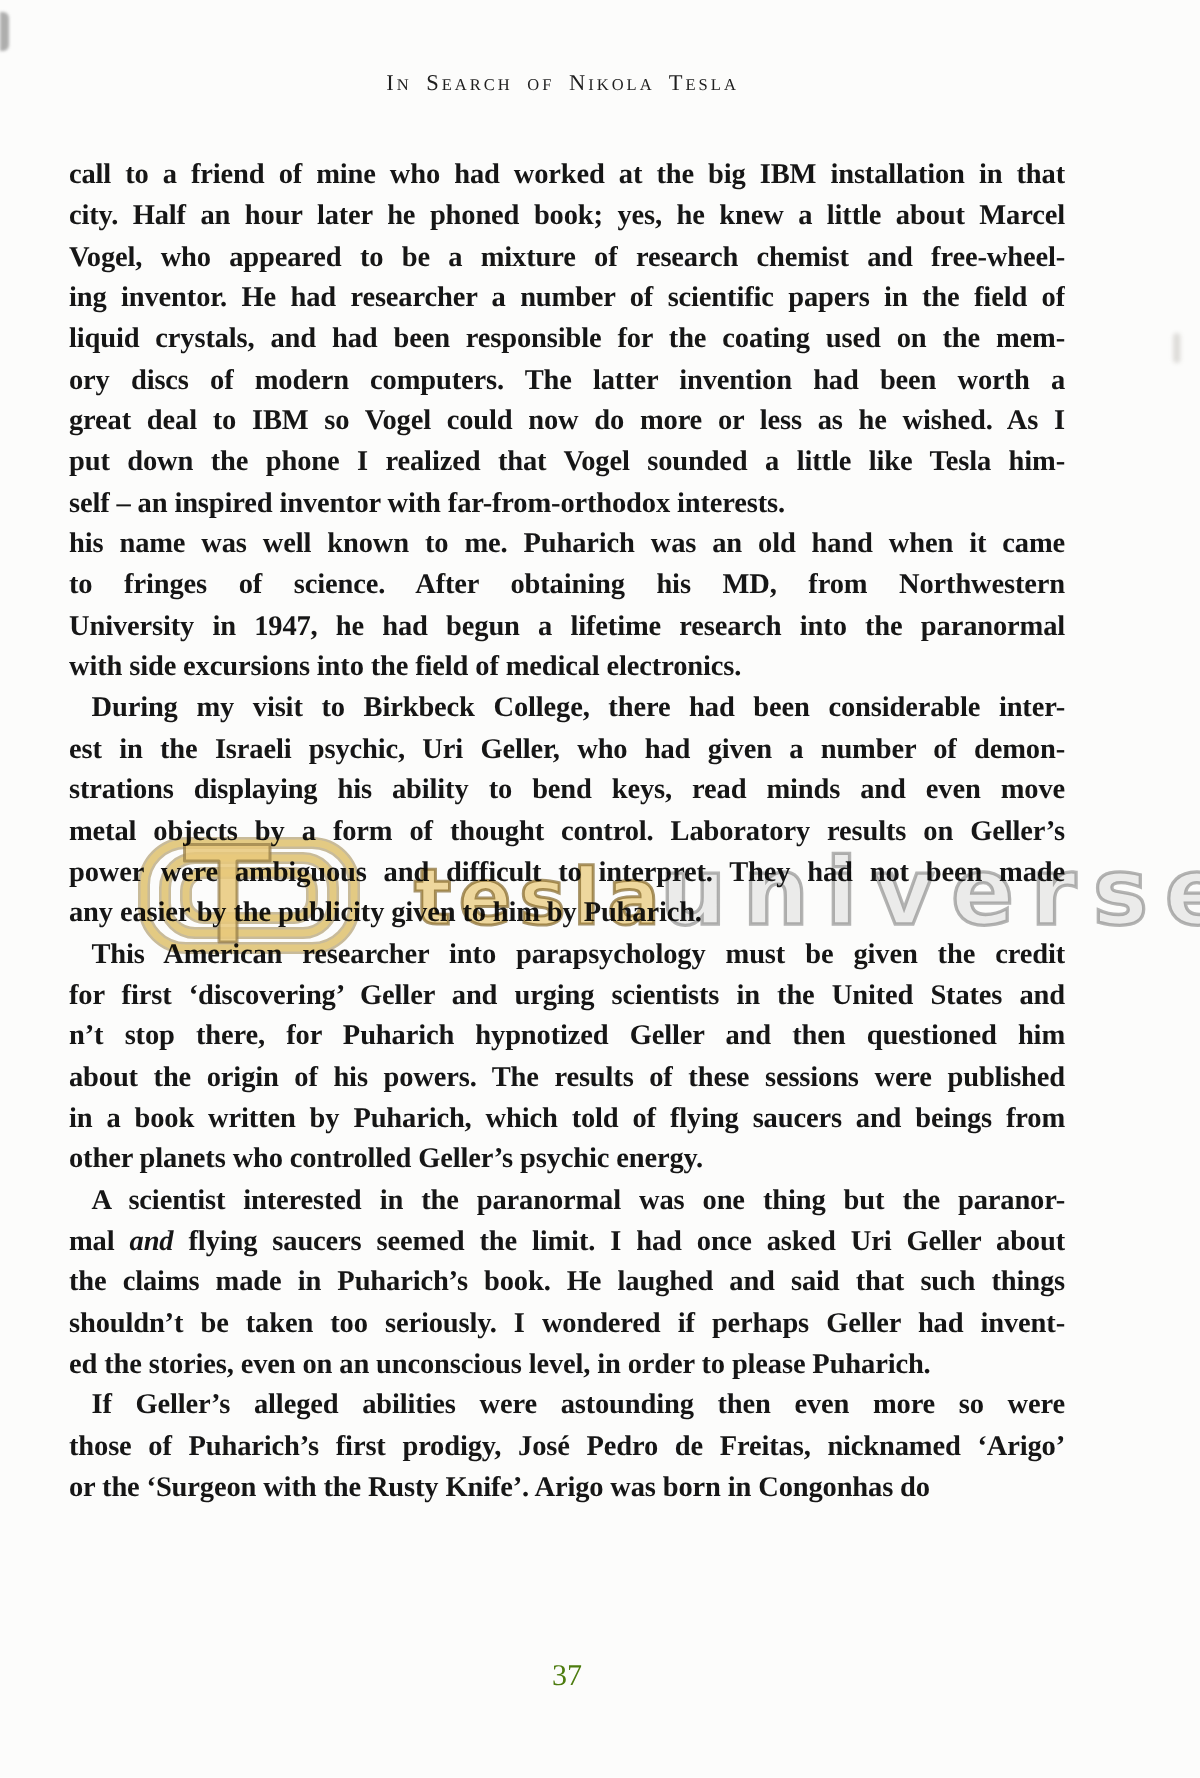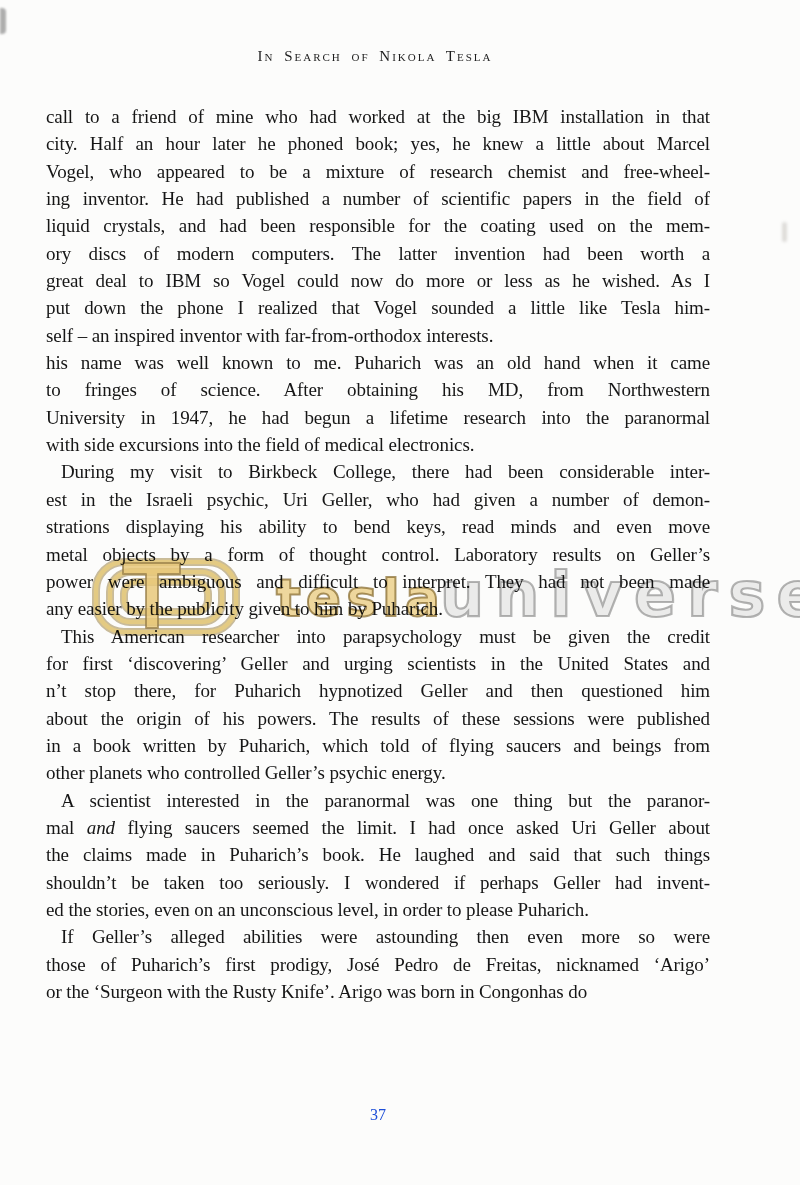--- a/index.html
+++ b/index.html
@@ -12,32 +12,32 @@
     position:absolute;top:48px;left:0;width:750px;
     text-align:center;
     font-size:15px;font-variant:small-caps;letter-spacing:2px;word-spacing:4px;
     color:#1e1e1e;
   }
   .body-text{
     position:absolute;left:46px;top:103px;width:664px;
     font-size:19px;line-height:27.35px;color:#161616;
     letter-spacing:-0.1px;
   }
-  .para{margin:0;padding:0;}
+  .para{margin:0;padding:0;font-weight:bold;}
   .line{
     height:27.35px;overflow:hidden;
     text-align:justify;text-align-last:justify;
     white-space:normal;
   }
   .line.last{text-align-last:left;}
   .line.first{text-indent:15px;}
   .line i{font-style:italic;}
   .page-number{
     position:absolute;top:1106px;left:46px;width:664px;
-    text-align:center;font-size:16px;color:#1d4ed8;
+    text-align:center;font-size:20px;color:#4d7c0f;
   }
   .watermark{
     position:absolute;left:0;top:540px;width:800px;height:120px;
     pointer-events:none;mix-blend-mode:multiply;
   }
   .ring-o{fill:none;stroke:#8a6b25;stroke-width:8;stroke-opacity:0.55;}
   .ring-i{fill:none;stroke:#eac863;stroke-width:4.6;stroke-opacity:0.8;}
   .wm-word1{
     font-family:"DejaVu Sans", sans-serif;font-weight:bold;
     font-size:52px;letter-spacing:5px;
@@ -61,21 +61,21 @@
 </head>
 <body>
 
 <div class="page-header">In Search of Nikola Tesla</div>
 
 <div class="body-text">
     <div class="para">
       <div class="line">call to a friend of mine who had worked at the big IBM installation in that</div>
       <div class="line">city. Half an hour later he phoned book; yes, he knew a little about Marcel</div>
       <div class="line">Vogel, who appeared to be a mixture of research chemist and free-wheel-</div>
-      <div class="line">ing inventor. He had published a number of scientific papers in the field of</div>
+      <div class="line">ing inventor. He had researcher a number of scientific papers in the field of</div>
       <div class="line">liquid crystals, and had been responsible for the coating used on the mem-</div>
       <div class="line">ory discs of modern computers. The latter invention had been worth a</div>
       <div class="line">great deal to IBM so Vogel could now do more or less as he wished. As I</div>
       <div class="line">put down the phone I realized that Vogel sounded a little like Tesla him-</div>
       <div class="line last">self – an inspired inventor with far-from-orthodox interests.</div>
     </div>
     <div class="para">
       <div class="line">his name was well known to me. Puharich was an old hand when it came</div>
       <div class="line">to fringes of science. After obtaining his MD, from Northwestern</div>
       <div class="line">University in 1947, he had begun a lifetime research into the paranormal</div>

